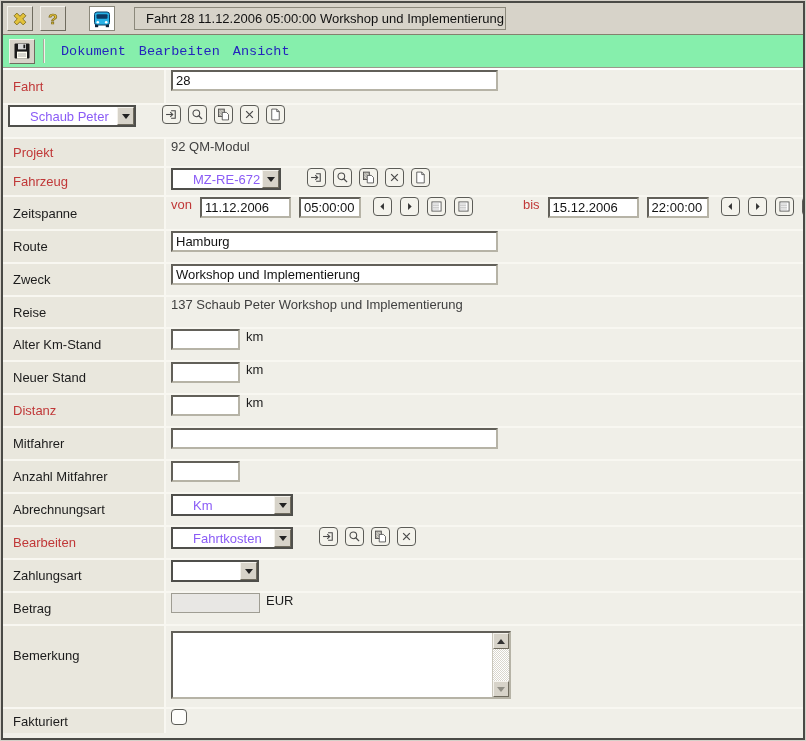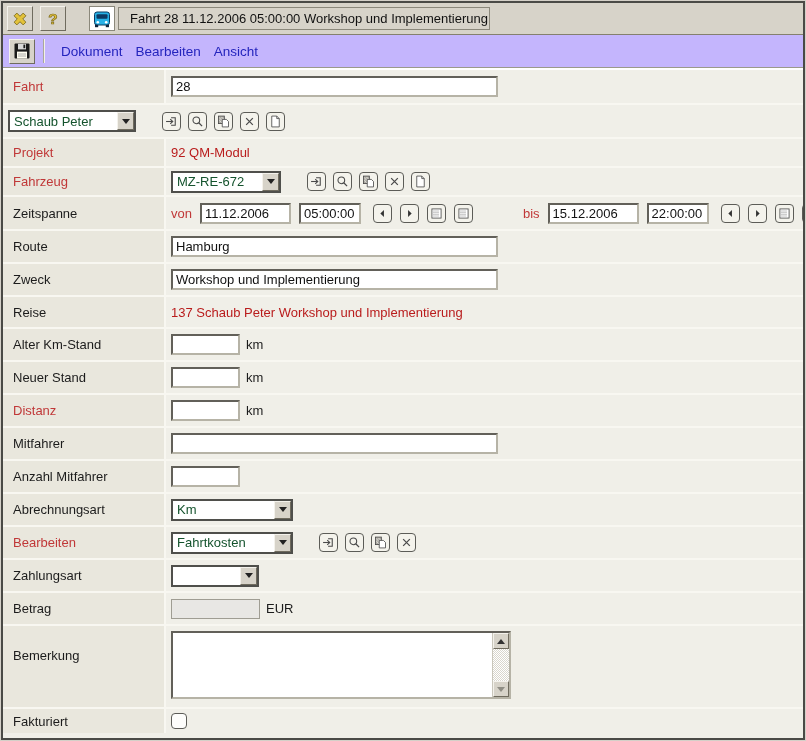--- a/index.html
+++ b/index.html
@@ -37,35 +37,36 @@
   .vehicle-btn {
     width: 26px; height: 25px;
     background: #ffffff;
     border: 1px solid #8b887b;
     display: flex; align-items: center; justify-content: center;
     margin-left: 16px;
   }
   .title-box {
     height: 23px;
     width: 372px;
-    margin-left: 3px;
+    margin-left: 19px;
     border: 1px solid #8b887b;
     display: flex; align-items: center;
     padding-left: 11px;
     color: #111;
     white-space: nowrap;
     overflow: hidden;
   }
   
   .menubar {
     height: 33px;
-    background: #c4b5fd;
+    background: #86efac;
     border-bottom: 1px solid #9b998b;
     display: flex; align-items: center;
     padding: 0 6px;
+    font-family: Liberation Mono, monospace;
   }
   .menu-sep {
     width: 2px; height: 24px;
     border-left: 1px solid #aaa89b;
     border-right: 1px solid #f2f1ea;
     margin: 0 10px 0 8px;
   }
   .menu-items { display: flex; gap: 13px; margin-left: 6px; }
   .menu-item { color: #2424bd; cursor: pointer; font-size: 13.5px; }
   
@@ -80,21 +81,21 @@
     border-right: 2px solid #f8f7f1;
     display: flex; align-items: center;
     padding-left: 10px;
     color: #1c1c1c;
   }
   .lbl.req, .red { color: #c03838; }
   .lbl.top { align-items: flex-start; padding-top: 22px; }
   .ctl {
     flex: 1;
     background: #f0efe8;
-    display: flex; align-items: center;
+    display: flex; 
     padding-left: 5px;
     gap: 6px;
   }
   .ctl.top { align-items: flex-start; padding-top: 5px; }
   
   .ti {
     height: 21px;
     background: #fff;
     border: 2px inset #b6b3a6;
     font-family: "Liberation Sans", sans-serif;
@@ -108,41 +109,41 @@
   .w-time { width: 62px; }
   .ti:disabled, .ti.disabled { background: #e8e7e4; border: 1px solid #9f9d93; height: 20px; width: 89px; }
   
   .combo {
     height: 22px;
     border: 2px solid #4f4f4b;
     background: #fff;
     display: flex; align-items: stretch;
     cursor: default;
   }
-  .combo-text { flex: 1; display: flex; align-items: center; padding-left: 4px; color: #14532d; white-space: nowrap; overflow: hidden; }
+  .combo-text { flex: 1; display: flex; align-items: center; padding-left: 20px; color: #8b5cf6; white-space: nowrap; overflow: hidden; }
   .combo-btn {
     width: 17px;
     background: #d7d3c9;
     border: 1px solid;
     border-color: #f4f2ec #6f6b5e #6f6b5e #f4f2ec;
     display: flex; align-items: center; justify-content: center;
   }
   .tri-down { width: 0; height: 0; border: 4px solid transparent; border-top: 5px solid #222; margin-top: 4px; }
   .cw128 { width: 128px; } .cw110 { width: 110px; } .cw122 { width: 122px; } .cw88 { width: 88px; }
   
   .ib {
     width: 19px; height: 19px;
     border: 1px solid #5c5c57;
     border-radius: 4px;
     background: #f4f3ec;
     display: flex; align-items: center; justify-content: center;
     padding: 0; cursor: pointer; flex: none;
   }
   .icon-grp { display: flex; gap: 7px; margin-left: 20px; }
-  .link { color: #b91c1c; cursor: pointer; }
+  .link { color: #404040; cursor: pointer; }
   .gap20 { margin-left: 14px; padding-left: 28px; }
   
   .ta-wrap {
     width: 340px; height: 68px;
     border: 2px inset #b6b3a6;
     background: #fff;
     display: flex;
   }
   .ta-wrap textarea {
     flex: 1; border: none; outline: none; resize: none;

